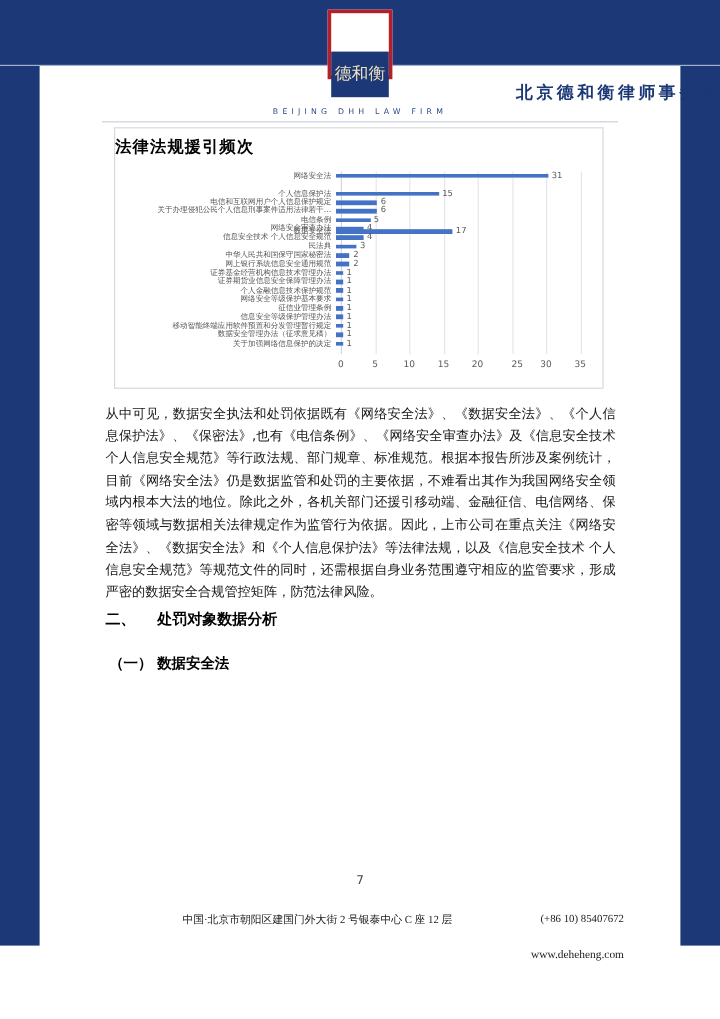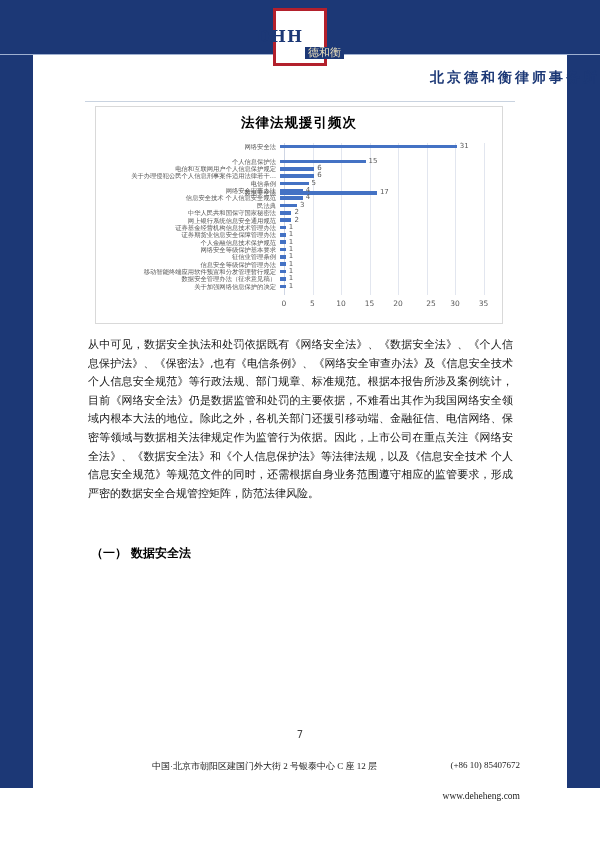--- a/index.html
+++ b/index.html
@@ -7,31 +7,31 @@
   .page {
     position:relative; width:600px; height:849px; background:#ffffff;
     font-family:"DejaVu Sans", sans-serif; overflow:hidden; margin:0 auto;
   }
   .side-bar { position:absolute; top:0; width:33px; height:788px; background:#1c3876; }
   .side-bar.left { left:0; }
   .side-bar.right { right:0; }
   .top-band { position:absolute; left:0; top:0; width:600px; height:55px; background:#1c3876; border-bottom:1px solid #9fb0d0; }
   .logo {
     position:absolute; left:273px; top:8px; width:54px; height:58px; background:#ffffff;
-    border:3px solid #b3202c; display:flex; align-items:center;
+    border:3px solid #b3202c; display:flex; flex-direction:column; align-items:center;
     justify-content:center; gap:2px; z-index:3;
   }
   .logo-dhh { color:#1c3876; font-weight:bold; font-size:16px; line-height:1; font-family:"DejaVu Serif", serif; letter-spacing:1px; }
-  .logo-cn { background:#1c3876; color:#efe3bd; font-size:11px; line-height:12px; padding:0 3px; white-space:nowrap;margin-top:32px; }
+  .logo-cn { background:#1c3876; color:#efe3bd; font-size:14px; line-height:12px; padding:13px 3px; white-space:nowrap;margin-top:32px; }
   .firm-cn { position:absolute; top:69px; left:0; width:600px; text-align:right; color:#1c3876; font-size:14px; font-weight:bold; letter-spacing:3px; }
   .firm-en { position:absolute; top:89px; left:0; width:600px; text-align:center; color:#2a4a8a; font-size:6.5px; letter-spacing:3.5px; }
   .header-rule { position:absolute; top:101px; left:85px; width:430px; height:1px; background:#c9d3e0; }
 
   .chart-box { position:absolute; left:95px; top:106px; width:408px; height:218px; border:1px solid #d9d9d9; background:#fff; }
-  .chart-title { position:absolute; top:7px; left:0; width:100%; text-align:center; font-size:13.5px; font-weight:bold; color:#000; letter-spacing:1px; }
+  .chart-title { position:absolute; top:7px; left:0; width:100%; font-size:13.5px; font-weight:bold; color:#000; letter-spacing:1px; }
   .plot { position:absolute; left:0; top:34px; width:100%; height:180px; }
   .gridline { position:absolute; top:2px; height:152px; width:1px; background:#e2e6ef; }
   .gridline.zero { background:#cfd6e4; }
   .chart-row { position:absolute; left:0; width:100%; display:flex; align-items:center; height:7.35px; }
   .cat-label { width:184px; text-align:right; padding-right:4px; font-size:6.3px; color:#555; white-space:nowrap; line-height:7.35px; overflow:visible; }
   .hbar { height:3.6px; background:#4472C4; flex:none; }
   .val-label { font-size:7px; color:#595959; margin-left:3px; line-height:7.35px; }
   .tick-label { position:absolute; top:158px; transform:translateX(-50%); font-size:7.5px; color:#595959; }
 
   .body-par { position:absolute; left:88px; top:336px; width:425px; font-size:11px; line-height:18.6px; text-align:justify; color:#161616; }
@@ -51,20 +51,21 @@
 
   <div class="side-bar left"></div>
   <div class="side-bar right"></div>
   <div class="top-band"></div>
 
   <div class="logo">
     <div class="logo-dhh">DHH</div>
     <div class="logo-cn">德和衡</div>
   </div>
   <div class="firm-cn">北京德和衡律师事务所</div>
+  <div class="firm-en">BEIJING DHH LAW FIRM</div>
   <div class="header-rule"></div>
 
   <div class="chart-box">
     <div class="chart-title">法律法规援引频次</div>
     <div class="plot" id="plot">
         <div class="gridline zero" style="left: 188px;"></div>
         <div class="tick-label" style="left: 188px;">0</div>
         <div class="gridline" style="left: 216.5px;"></div>
         <div class="tick-label" style="left: 216.5px;">5</div>
         <div class="gridline" style="left: 245px;"></div>
@@ -177,20 +178,23 @@
         <div class="chart-row" style="top: 141.65px;">
           <span class="cat-label">关于加强网络信息保护的决定</span>
           <span class="hbar" style="width: 5.7px; background: rgb(68, 114, 196);"></span>
           <span class="val-label">1</span>
         </div>
       </div>
   </div>
 
   <div class="body-par">从中可见，数据安全执法和处罚依据既有《网络安全法》、《数据安全法》、《个人信息保护法》、《保密法》,也有《电信条例》、《网络安全审查办法》及《信息安全技术 个人信息安全规范》等行政法规、部门规章、标准规范。根据本报告所涉及案例统计，目前《网络安全法》仍是数据监管和处罚的主要依据，不难看出其作为我国网络安全领域内根本大法的地位。除此之外，各机关部门还援引移动端、金融征信、电信网络、保密等领域与数据相关法律规定作为监管行为依据。因此，上市公司在重点关注《网络安全法》、《数据安全法》和《个人信息保护法》等法律法规，以及《信息安全技术 个人信息安全规范》等规范文件的同时，还需根据自身业务范围遵守相应的监管要求，形成严密的数据安全合规管控矩阵，防范法律风险。</div>
 
+  <div class="sec-heading">
+    <span class="sec-num">二、</span><span>处罚对象数据分析</span>
+  </div>
   <div class="subsec-heading">
     <span class="subsec-num">（一）</span><span>数据安全法</span>
   </div>
 
   <div class="page-num">7</div>
   <div class="addr-row">
     <span>中国·北京市朝阳区建国门外大街 2 号银泰中心 C 座 12 层</span>
     <span>(+86 10) 85407672</span>
   </div>
   <div class="website">www.deheheng.com</div>

